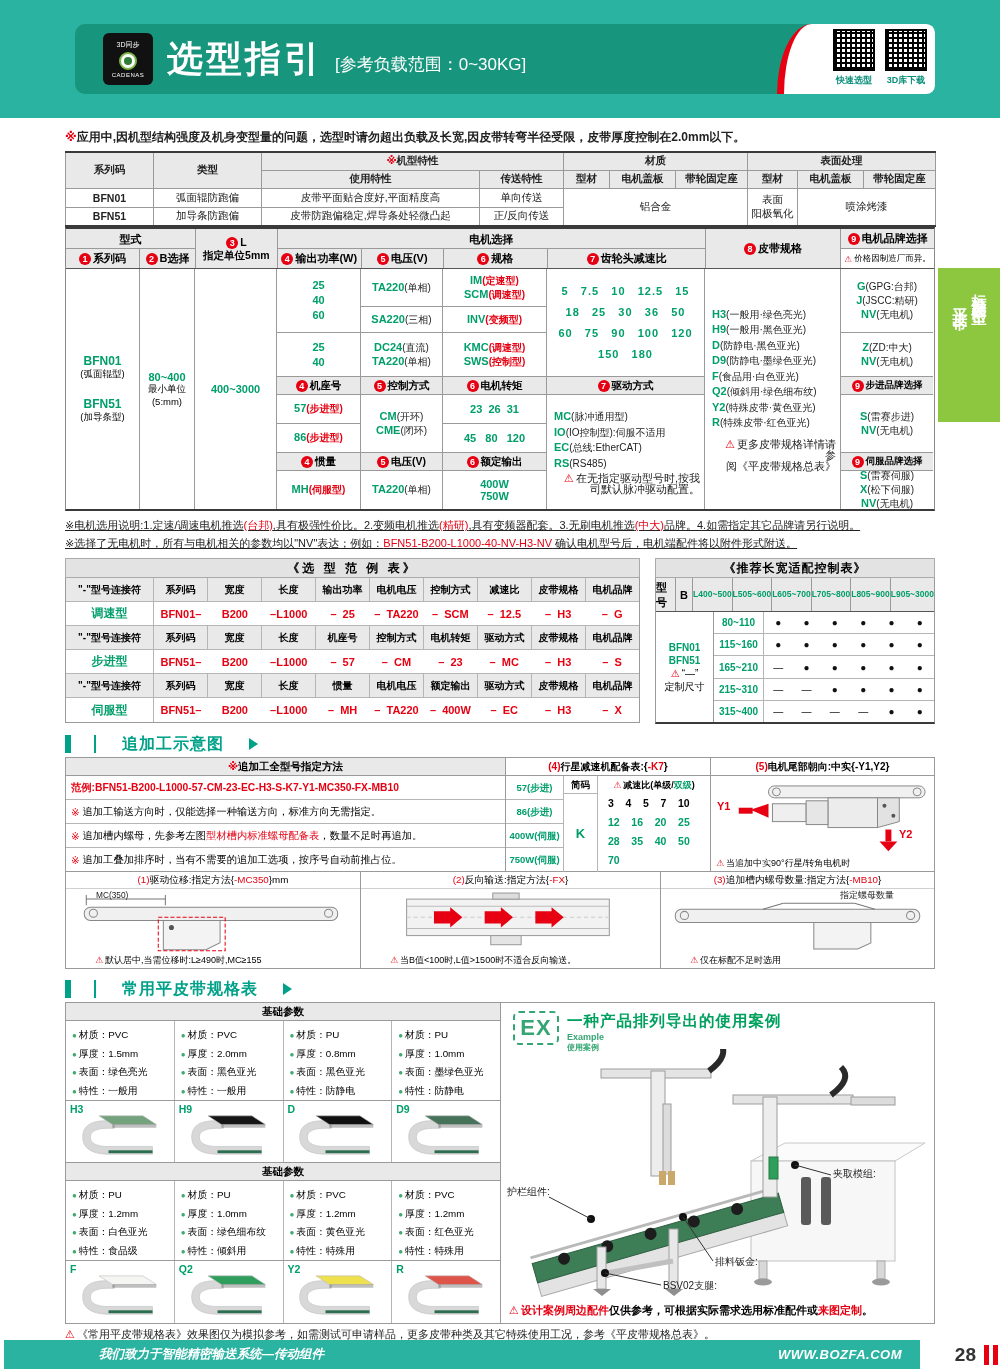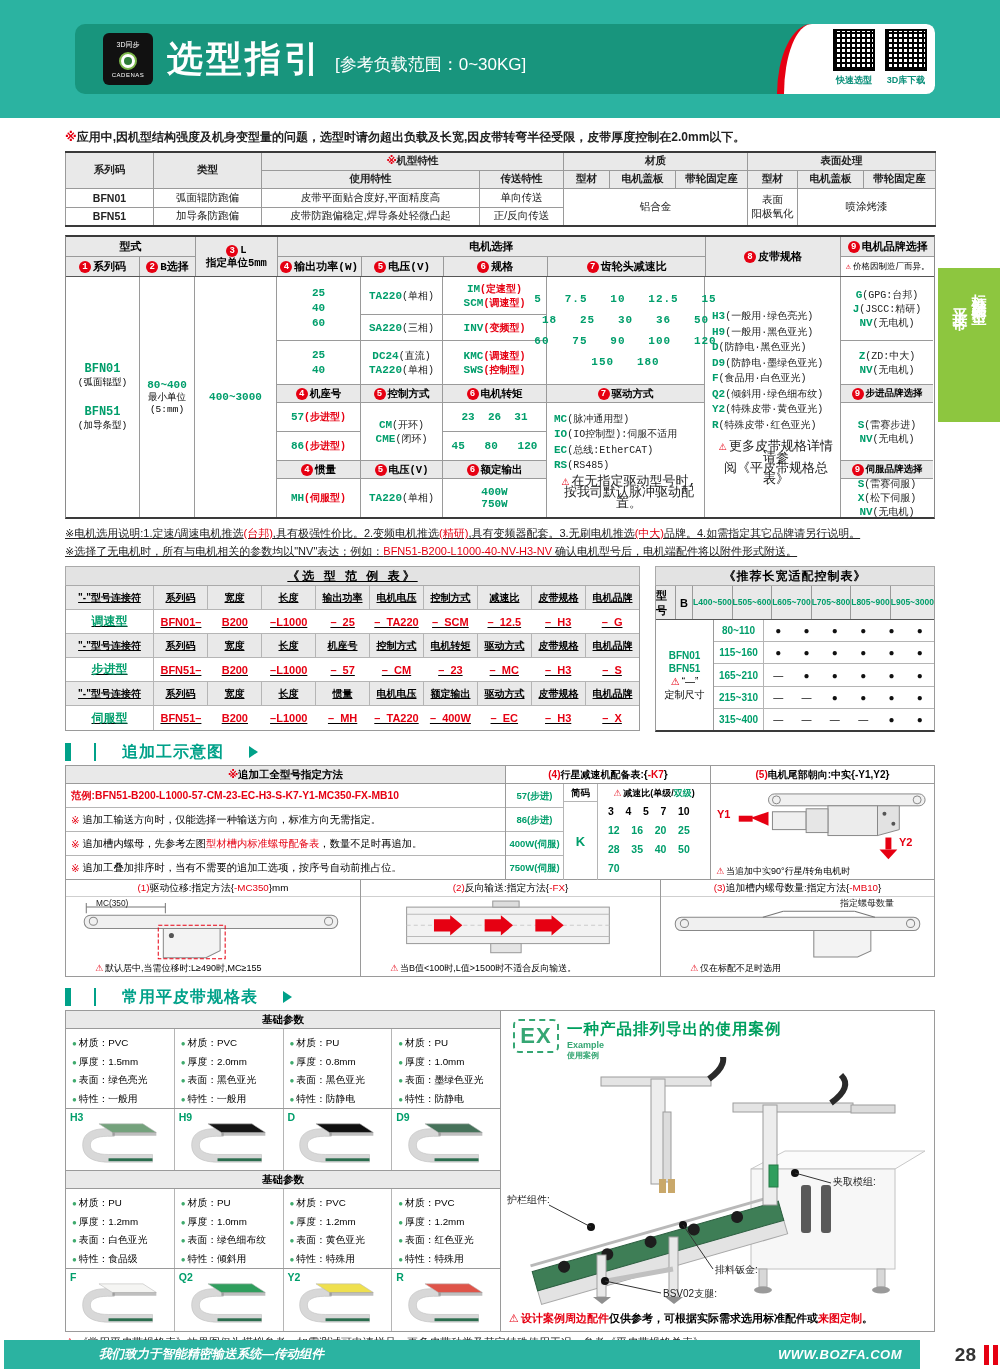--- a/index.html
+++ b/index.html
@@ -35,21 +35,21 @@
   .pre { white-space:pre; }
 
   
   table.series { width:100%; border-collapse:collapse; table-layout:fixed; margin-top:5px; font-size:10.5px; }
   table.series th, table.series td { border:1px solid #9a9a9a; text-align:center; padding:1px 0; color:#222; }
   table.series th { background:#e9e9e9; font-weight:bold; height:18px; }
   table.series td { height:19px; }
   table.series { border-top:2px solid #3a3a3a; border-bottom:2px solid #3a3a3a; }
 
   
-  .bigt { margin-top:8px; border:1px solid #8a8a8a; border-top:2px solid #3a3a3a; border-bottom:2px solid #3a3a3a; font-size:11px;font-family:Liberation Mono, monospace; }
+  .bigt { border:1px solid #8a8a8a; border-top:2px solid #3a3a3a; border-bottom:2px solid #3a3a3a; font-size:11px; }
   .bt-head { display:flex; height:40px; background:#e9e9e9; border-bottom:1.5px solid #555; }
   .bt-head > div { border-right:1px solid #9a9a9a; }
   .bt-head > div:last-child { border-right:none; }
   .bth-top { height:20px; line-height:20px; text-align:center; font-weight:bold; border-bottom:1px solid #9a9a9a; }
   .bth-sub { display:flex; height:19px; }
   .bth-sub > div { flex:none; display:flex; align-items:center; justify-content:center; border-right:1px solid #9a9a9a; font-weight:bold; }
   .bth-sub > div:last-child { border-right:none; }
   .w130{width:130px}.w82{width:82px}.w428{width:428px}.w136{width:136px}
   .sw74{width:74px}.sw56{width:56px}.sw84{width:84px}.sw82{width:82px}.sw104{width:104px}.sw158{width:158px}
   .bth-l { width:82px; display:flex; flex-direction:column; align-items:center; justify-content:center; font-weight:bold; font-size:10.5px; line-height:13px; }
@@ -64,28 +64,28 @@
   .cell { border-bottom:1px solid #9a9a9a; display:flex; flex-direction:column; align-items:center; justify-content:center; text-align:center; }
   .cell:last-child { border-bottom:none; }
   .subh { background:#e9e9e9; flex-direction:row !important; font-weight:bold; font-size:10.5px; }
   .pnum { display:block; line-height:15px; }
   .rline { display:block; line-height:21px; letter-spacing:1px; }
   .kv { font-size:11px; }
   .kv .d { color:#222; font-weight:normal; font-size:10px; }
   .kv .dr { color:#e60012; font-weight:bold; font-size:10px; }
   .leftlist { align-items:flex-start !important; padding-left:7px; text-align:left; }
   .leftlist .row { line-height:15.5px; }
-  .smallnote { font-size:13px; color:#222; text-align:center; line-height:11px; padding:2px 4px 0 4px; font-weight:normal; }
+  .smallnote { font-size:11px; color:#222; text-align:right; line-height:11px; padding:2px 4px 0 4px; font-weight:normal; }
 
   
   .mnotes { margin-top:5px; font-size:11px; color:#222; line-height:18px;text-decoration:underline; }
 
   
   .tablesrow { margin-top:6px; display:flex; gap:15px; }
-  .exampleT { width:645px;text-decoration:underline; }
+  .exampleT { width:645px; }
   .graybar { height:20px; background:#e3e3e3; border:1px solid #aaa; text-align:center; font-weight:bold; font-size:12px; line-height:19px; letter-spacing:3px; }
   .ext { border:1px solid #9a9a9a; border-top:none; }
   .ext-row { display:flex; height:24px; align-items:stretch; }
   .ext-h { background:#e9e9e9; }
   .ext-h .xc { flex:1; border-right:1px solid #b5b5b5; border-bottom:1px solid #b5b5b5; display:flex; align-items:center; justify-content:center; font-size:10px; font-weight:bold; }
   .ext-h .xc:first-child { flex:0 0 88px; }
   .ext-h .xc:last-child { border-right:none; }
   .ext-d { border-bottom:1px solid #b5b5b5; }
   .ext-d:last-child { border-bottom:none; }
   .xtype { flex:0 0 88px; display:flex; align-items:center; justify-content:center; font-size:12px; border-right:1px solid #b5b5b5; }

